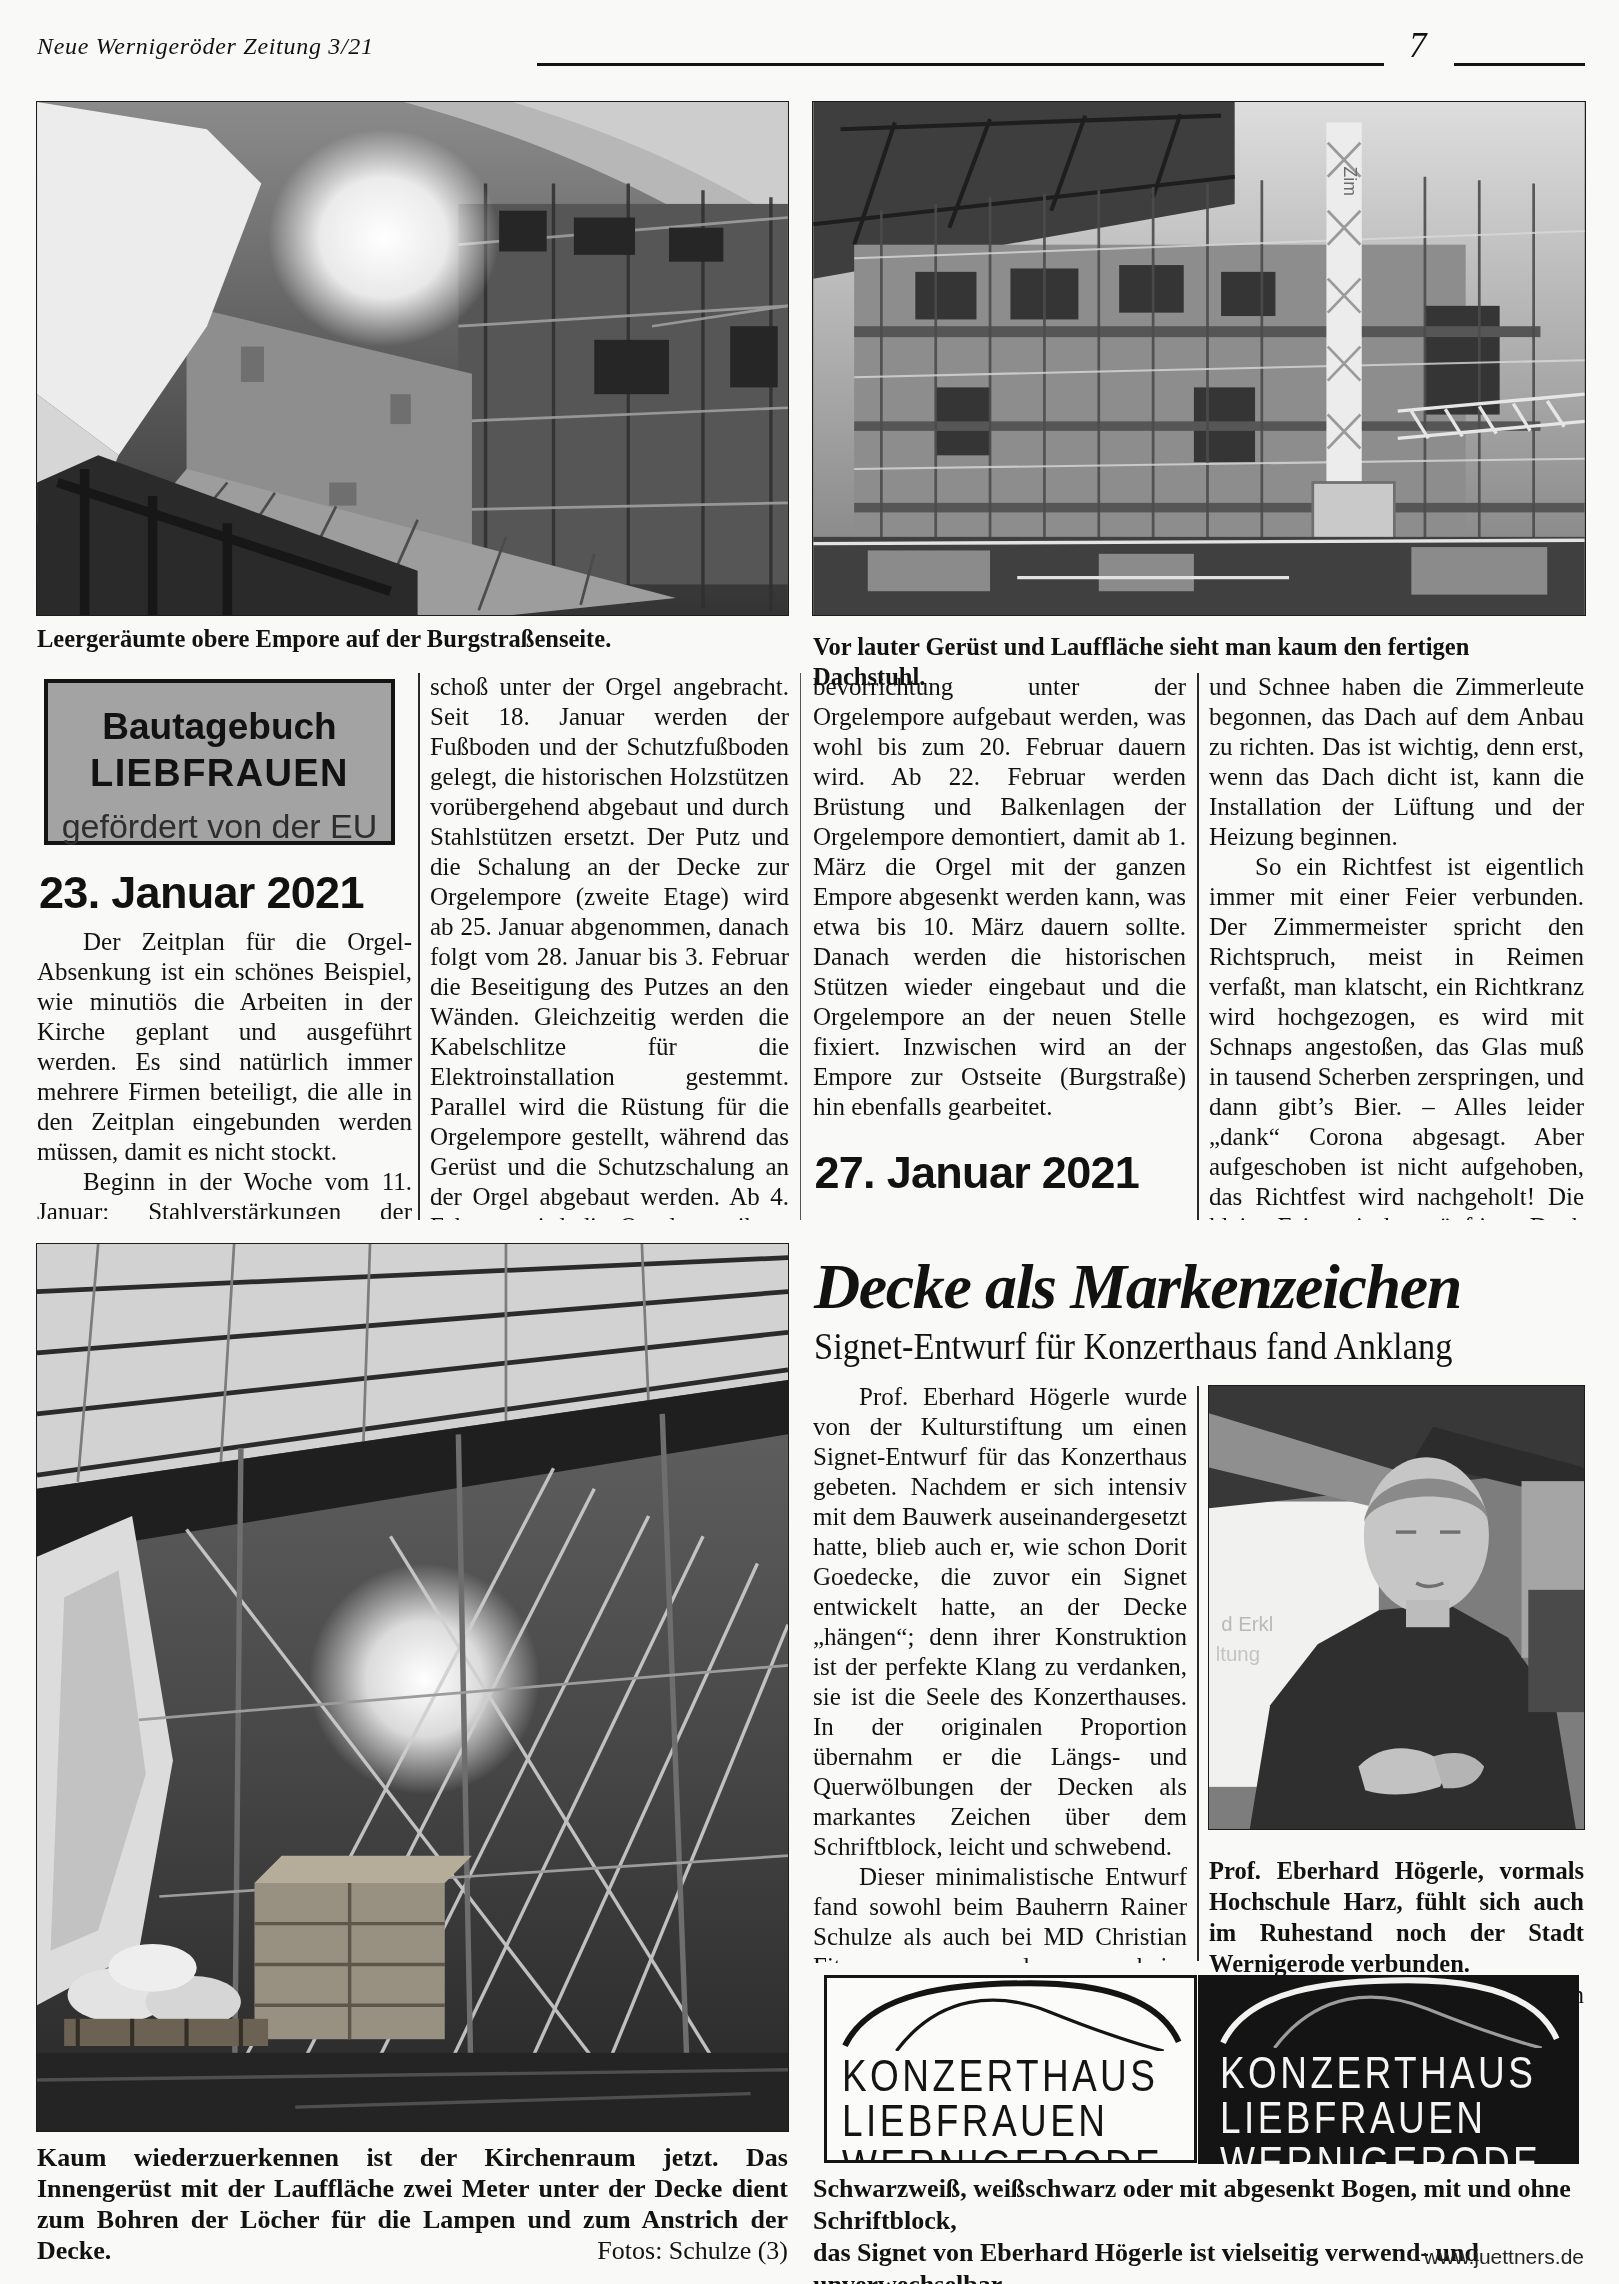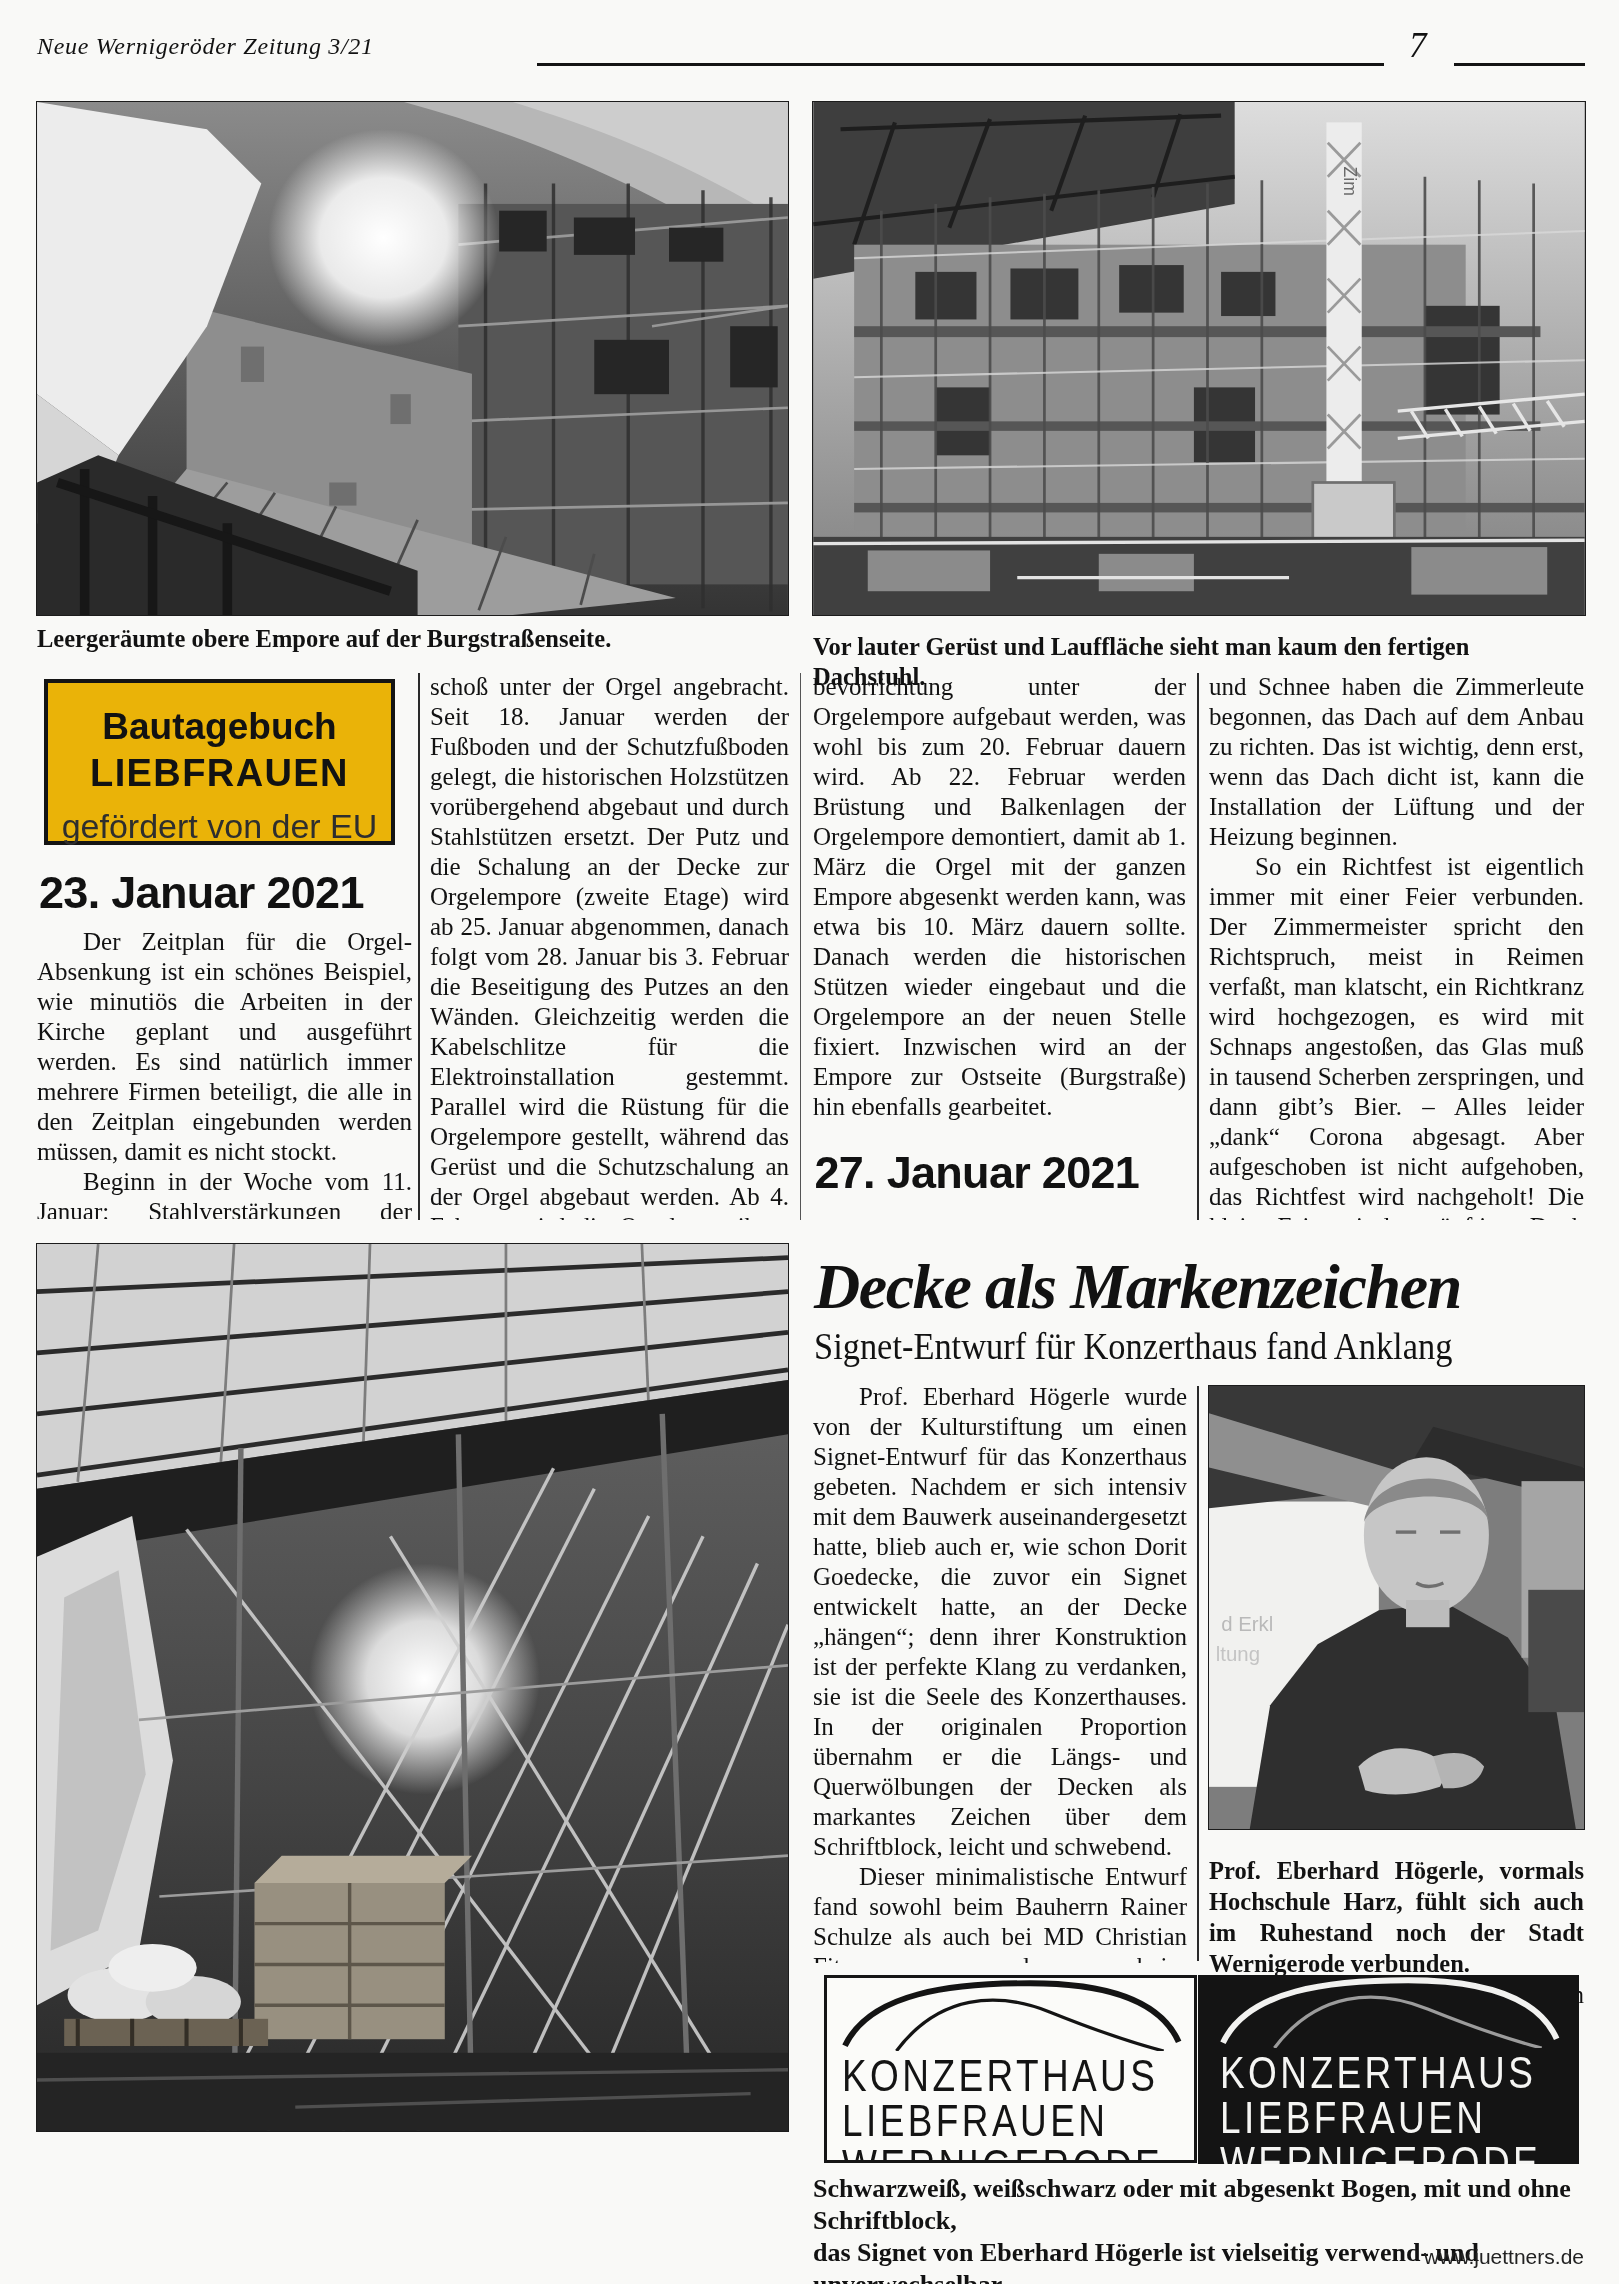--- a/index.html
+++ b/index.html
@@ -16,21 +16,21 @@
   .cap-just{text-align:justify;}
   .credit{font-weight:normal;}
   p.bodyp{font-size:25px;line-height:30px;text-align:justify;margin:0;}
   p.bodyp.ind{text-indent:46px;}
   
   .date-head{font-family:"Liberation Sans",sans-serif;font-weight:bold;font-size:45px;
              letter-spacing:-0.7px;white-space:nowrap;}
   .feature-head{font-weight:bold;font-style:italic;font-size:64px;letter-spacing:-1.4px;white-space:nowrap;}
   .feature-sub{font-size:37px;transform:scaleX(.93);transform-origin:left;white-space:nowrap;}
   
-  .diarybox{border:4.1px solid #141414;background:#eab308;text-align:center;
+  .diarybox{border:4.1px solid #141414;background:#a3a3a3;text-align:center;
             font-family:"Liberation Sans",sans-serif;}
   .diary1{font-weight:bold;font-size:37px;margin-top:23px;}
   .diary2{font-weight:bold;font-size:38px;letter-spacing:1.4px;margin-top:4.1px;}
   .diary3{font-size:34px;color:#2e2e2e;margin-top:12.2px;}
   
   .photo{background:#777;outline:1.4px solid #1c1c1c;}
   .photo svg{display:block;}
   
   .logobox{overflow:hidden;}
   .logo-lines{font-family:"Liberation Sans",sans-serif;font-size:37px;line-height:37px;
@@ -335,20 +335,23 @@
           </g>
       </g>
 
       <rect x="0" y="1190" width="1105" height="115" fill="#242424"></rect>
       <g stroke="#4f4f4f" stroke-width="5">
           <line x1="0" y1="1230" x2="1105" y2="1215"></line>
           <line x1="380" y1="1270" x2="1050" y2="1250"></line>
         </g>
     </svg>
   </div>
+  <div class="abs cap cap-just" style="left:37px;top:2142px;width:751px;font-size:26px;line-height:31px;"><span>Kaum wiederzuerkennen ist der Kirchenraum jetzt. Das Innengerüst mit der Lauffläche zwei Meter unter der Decke dient zum Bohren der Löcher für die Lampen und zum Anstrich der Decke.</span>
+    <span class="credit" style="float:right;">Fotos: Schulze (3)</span>
+  </div>
 
   <div class="abs feature-head" style="left:814px;top:1250px;">Decke als Markenzeichen</div>
   <div class="abs feature-sub" style="left:814px;top:1325px;">Signet-Entwurf für Konzerthaus fand Anklang</div>
 
   <div class="abs" style="left:813px;top:1382px;width:374px;height:581px;overflow:hidden;">
     <p class="bodyp ind">Prof. Eberhard Högerle wurde von der Kulturstiftung um einen Signet-Entwurf für das Konzerthaus gebeten. Nachdem er sich intensiv mit dem Bauwerk auseinandergesetzt hatte, blieb auch er, wie schon Dorit Goedecke, die zuvor ein Signet entwickelt hatte, an der Decke „hängen“; denn ihrer Konstruktion ist der perfekte Klang zu verdanken, sie ist die Seele des Konzerthauses. In der originalen Proportion übernahm er die Längs- und Querwölbungen der Decken als markantes Zeichen über dem Schriftblock, leicht und schwebend.</p>
     <p class="bodyp ind"><span>Dieser minimalistische Entwurf fand sowohl beim Bauherrn Rainer Schulze als auch bei MD Christian Fitzner und beim Fördervereinsvorsitzenden Tobias Kascha einhelligen Beifall.</span>
       
     </p>
   </div>

